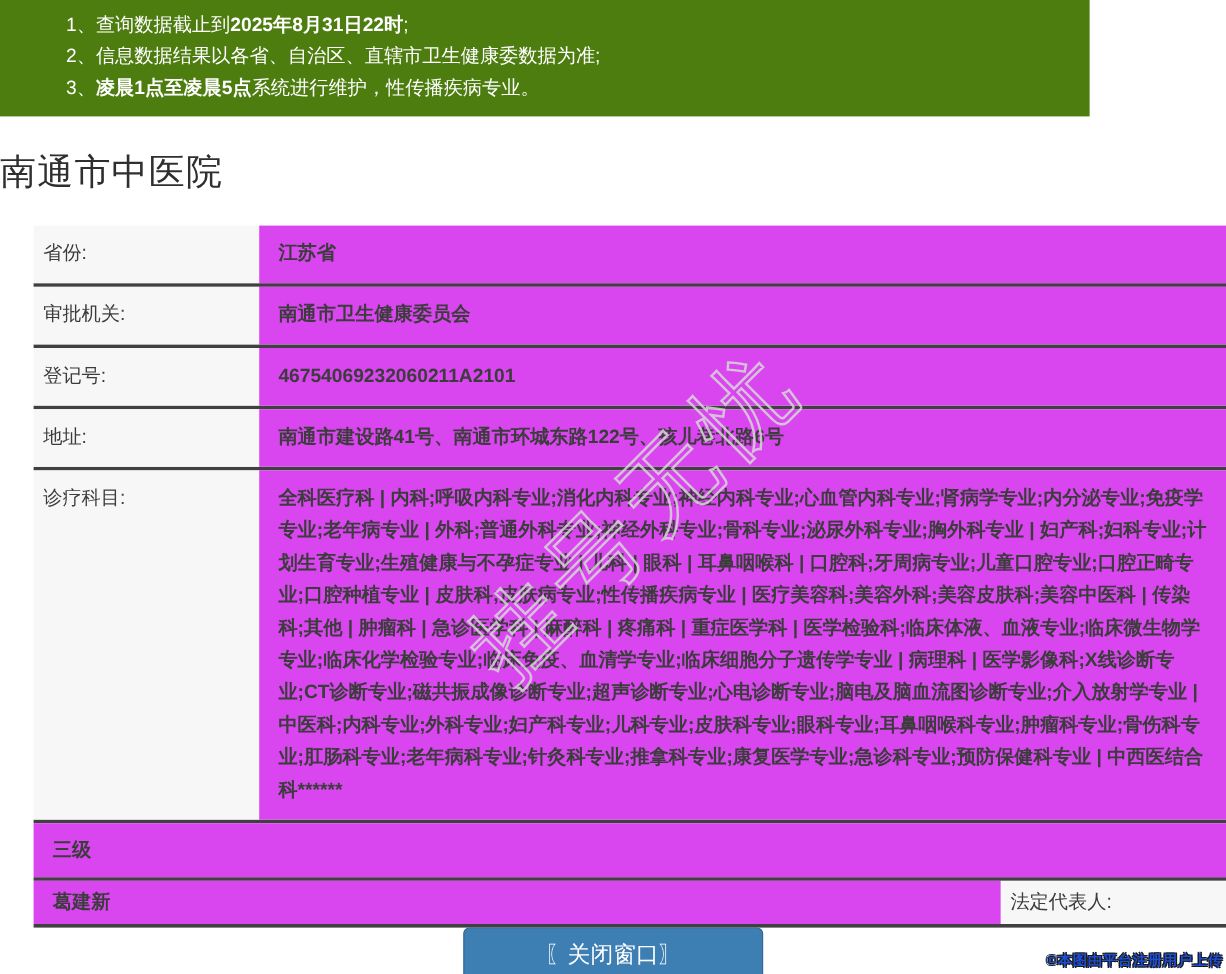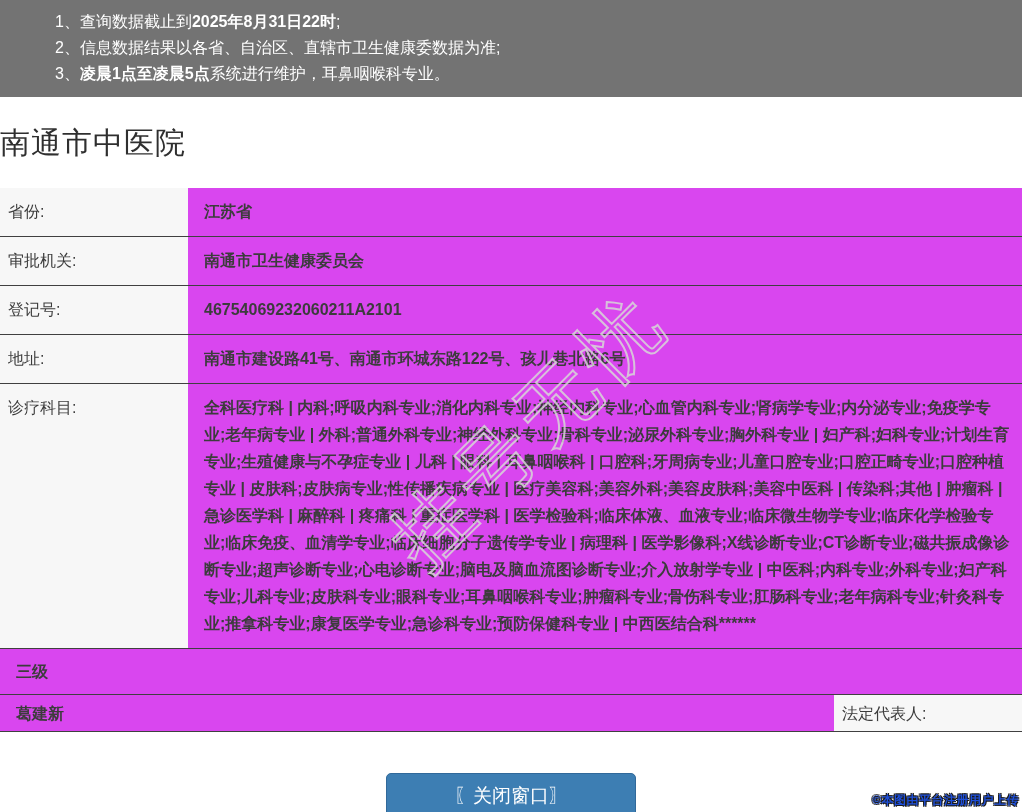--- a/index.html
+++ b/index.html
@@ -5,22 +5,22 @@
   html,body{margin:0;padding:0;}
   body{
     width:1022px;height:812px;overflow:hidden;background:#ffffff;
     font-family:"Liberation Sans","DejaVu Sans",sans-serif;
     color:#333333;position:relative;
   }
   .stage{position:relative;width:1022px;height:812px;overflow:hidden;}
 
   
   .banner{
-    background:#737373;
-    width:1022px;box-sizing:border-box;
+    background:#4d7c0f;
+    width:908px;box-sizing:border-box;
     padding:9px 20px 10px 55px;
     color:#ffffff;
   }
   .notice-line{
     font-size:16px;line-height:26px;white-space:nowrap;
   }
   .notice-line b{font-weight:bold;}
 
   
   .page-title{
@@ -31,21 +31,22 @@
     letter-spacing:1px;
   }
 
   
   .info-table{
     margin-top:24px;
     width:1022px;
   }
   .table-row{
     display:flex;
-    border-bottom:1px solid #404040;
+    border-bottom:3px solid #404040;
+    margin-left:28px;
   }
   .cell{
     font-size:16px;
     line-height:27px;
     color:#3c3c3c;
   }
   .cell.label{
     width:188px;
     box-sizing:border-box;
     background:#f7f7f7;
@@ -108,21 +109,21 @@
   }
 </style>
 </head>
 <body>
 
 <div class="stage">
 
   <div class="banner">
     <div class="notice-line"><span>1、</span><span>查询数据截止到</span><b>2025年8月31日22时</b><span>;</span></div>
     <div class="notice-line"><span>2、</span><span>信息数据结果以各省、自治区、直辖市卫生健康委数据为准;</span><b></b><span></span></div>
-    <div class="notice-line"><span>3、</span><span></span><b>凌晨1点至凌晨5点</b><span>系统进行维护，耳鼻咽喉科专业。</span></div>
+    <div class="notice-line"><span>3、</span><span></span><b>凌晨1点至凌晨5点</b><span>系统进行维护，性传播疾病专业。</span></div>
   </div>
 
   <h1 class="page-title">南通市中医院</h1>
 
   <div class="info-table">
     <div class="table-row">
       <div class="cell label">省份:</div>
       <div class="cell value">江苏省</div>
     </div>
     <div class="table-row">

